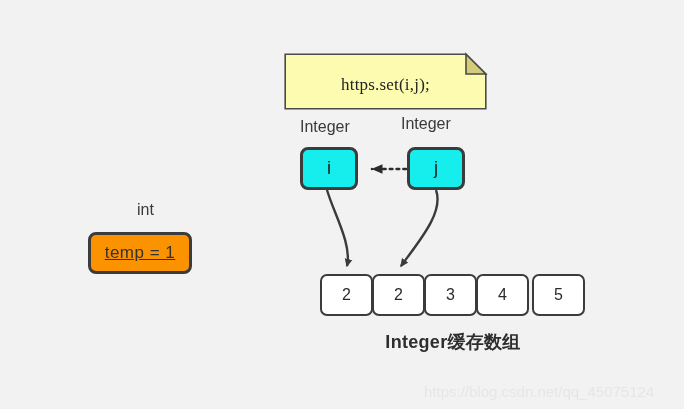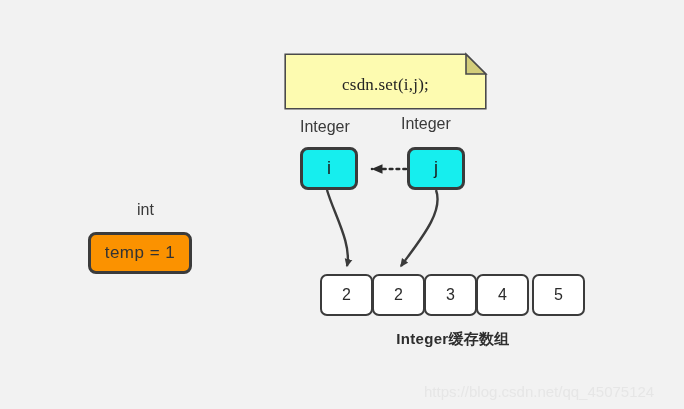--- a/index.html
+++ b/index.html
@@ -87,20 +87,21 @@
   #box-i { left: 300px; top: 147px; }
   #box-j { left: 407px; top: 147px; }
 
   .var-box.orange {
     background: #fb9200;
     width: 104px;
     height: 42px;
     font-size: 17px;
     color: #333333;
     letter-spacing: 0.5px;
+    text-decoration: underline;
   }
   #box-temp { left: 88px; top: 232px; }
 
   
   .array {
     position: absolute;
     left: 320px;
     top: 274px;
     display: flex;
   }
@@ -124,21 +125,21 @@
   }
 
   
   #array-caption {
     position: absolute;
     left: 320px;
     top: 330px;
     width: 266px;
     text-align: center;
     font-family: "Liberation Sans", sans-serif;
-    font-size: 15px;
+    font-size: 18px;
     font-weight: bold;
     color: #2e2e2e;
     letter-spacing: 0.3px;
   }
 
   
   #watermark {
     position: absolute;
     left: 424px;
     top: 383px;
@@ -169,21 +170,21 @@
     <path d="M 436,190 C 444,212 420,240 401,266" fill="none" stroke="#3b3b3b" stroke-width="2.4" marker-end="url(#arrow-solid)"></path>
 
     <line x1="406" y1="169" x2="372" y2="169" stroke="#2b2b2b" stroke-width="2.6" stroke-dasharray="2.6 4.2" stroke-linecap="round" marker-end="url(#arrow-left)"></line>
   </svg>
 
   <div class="note">
     <svg class="note-svg" width="203" height="57">
       <path d="M1.2,1.2 H182 L201.8,21 V55.8 H1.2 Z" fill="#fdfbb0" stroke="#4a4a4a" stroke-width="1.6" stroke-linejoin="miter"></path>
       <path d="M182,1.2 V21 H201.8 Z" fill="#d3cd7a" stroke="#4a4a4a" stroke-width="1.6" stroke-linejoin="miter"></path>
     </svg>
-    <div class="note-text">csdn.set(i,j);</div>
+    <div class="note-text">https.set(i,j);</div>
   </div>
 
   <div class="type-label" id="label-integer-i">Integer</div>
   <div class="type-label" id="label-integer-j">Integer</div>
 
   <div class="var-box cyan" id="box-i">i</div>
   <div class="var-box cyan" id="box-j">j</div>
 
   <div class="type-label" id="label-int">int</div>
   <div class="var-box orange" id="box-temp">temp  = 1</div>

